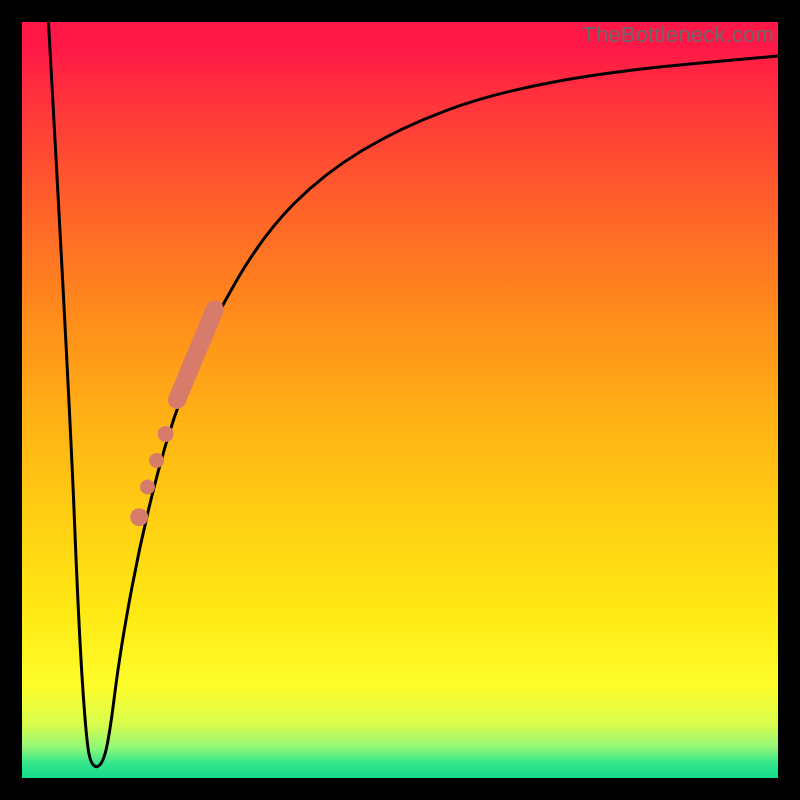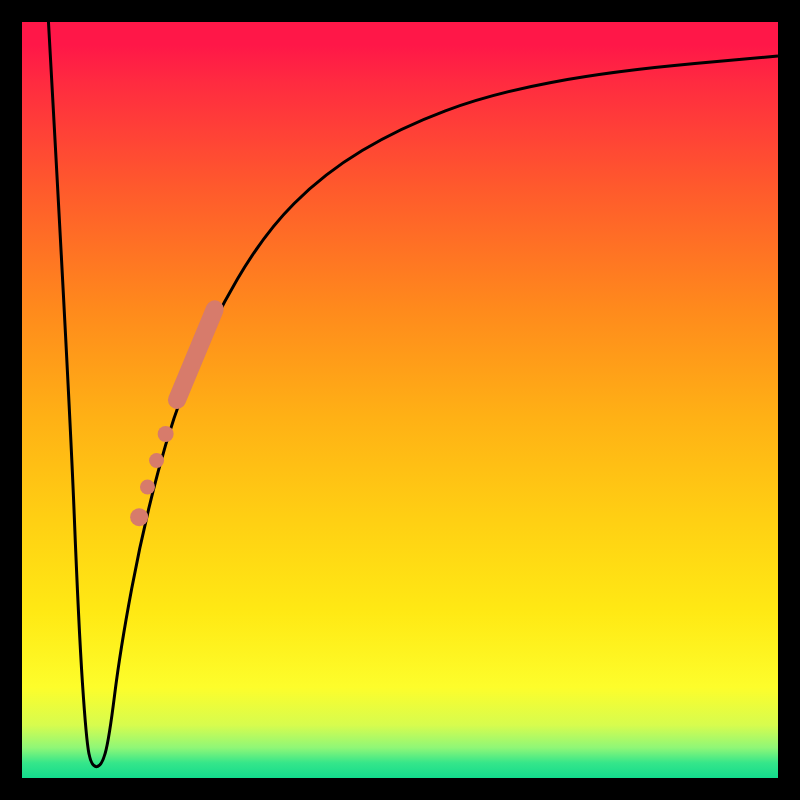--- a/index.html
+++ b/index.html
@@ -86,14 +86,15 @@
       <path id="main-curve" class="curve-path" d="M 26.46 0 Q 47.628 378 52.164 491.4 Q 56.699999999999996 604.8 60.480000000000004 661.5 Q 64.26 718.2 66.906 731.4300000000001 Q 69.55199999999999 744.66 74.466 744.66 Q 79.38 744.66 83.16 731.4300000000001 Q 86.94 718.2 92.61 672.84 Q 98.28 627.48 109.62 567 Q 120.96000000000001 506.52 136.08 449.82 Q 151.20000000000002 393.12 170.10000000000002 347.76 Q 189 302.40000000000003 215.46 257.0400000000001 Q 241.92000000000002 211.68000000000006 272.16 181.44 Q 302.40000000000003 151.19999999999993 340.20000000000005 128.51999999999998 Q 378 105.84000000000003 423.36 88.82999999999998 Q 468.71999999999997 71.81999999999994 529.2 60.47999999999996 Q 589.6800000000001 49.139999999999986 672.84 41.579999999999984 L 756 34.01999999999998" stroke="#000000"></path>
       <line id="marker-bar" class="marker-bar" x1="154.98" y1="378" x2="192.78" y2="287.28000000000003" stroke="#d77b6b" stroke-width="18"></line>
       <g id="marker-dots">
           <circle cx="143.64000000000001" cy="412.02" r="8" fill="#d77b6b" class="marker-dot"></circle>
           <circle cx="134.568" cy="438.48" r="7.5" fill="#d77b6b" class="marker-dot"></circle>
           <circle cx="125.49600000000001" cy="464.94" r="7.5" fill="#d77b6b" class="marker-dot"></circle>
           <circle cx="117.17999999999999" cy="495.18" r="9" fill="#d77b6b" class="marker-dot"></circle>
         </g>
     </svg>
 
+    <div class="watermark">TheBottleneck.com</div>
   </div>
 </div>
 
 </body></html>

